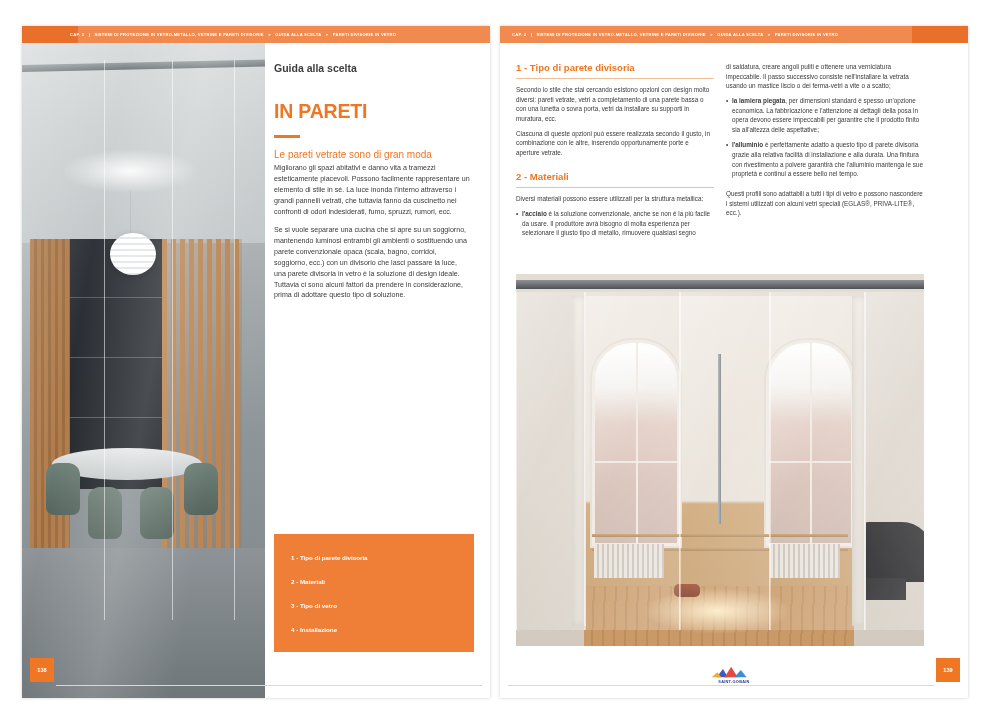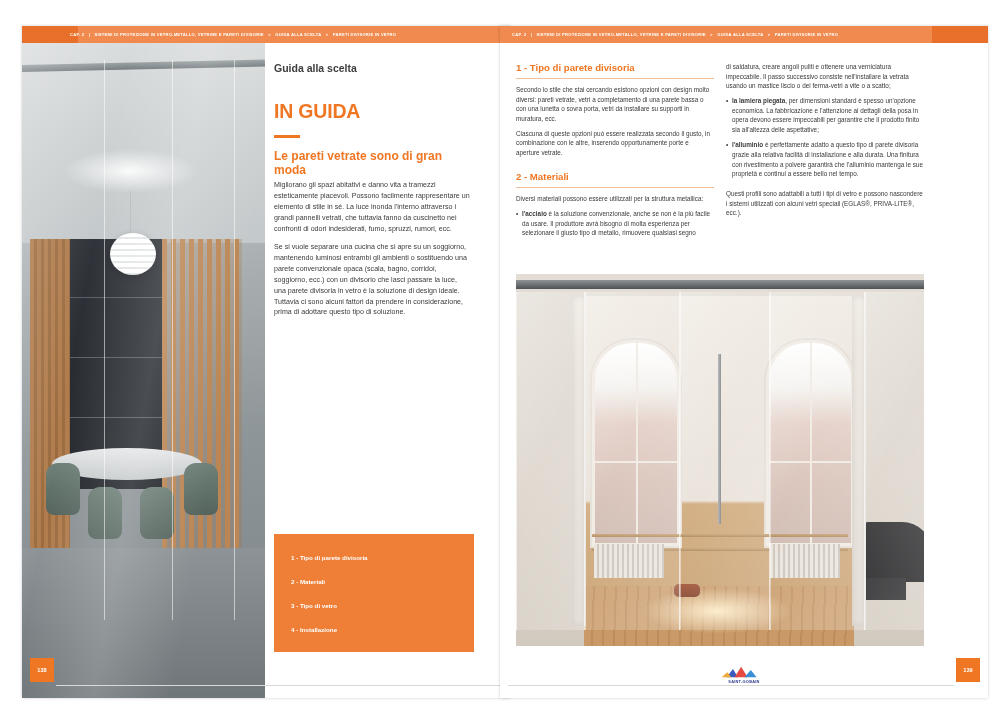--- a/index.html
+++ b/index.html
@@ -5,21 +5,21 @@
   html, body {
     margin: 0; padding: 0;
     width: 990px; height: 720px;
     background: #ffffff;
     font-family: "Liberation Sans", sans-serif;
     overflow: hidden;
   }
   .spread { position: relative; width: 990px; height: 720px; background:#fff; }
 
   
-  .page { position: absolute; top: 26px; height: 672px; background:#fff; overflow:hidden;padding-left:20px; }
+  .page { position: absolute; top: 26px; height: 672px; background:#fff; overflow:hidden; }
   .page.left  { left: 22px;  width: 468px; }
   .page.right { left: 500px; width: 468px; }
   .page-shadow { box-shadow: 0 0 3px rgba(0,0,0,.20); }
 
   
   .runhead {
     position:absolute; top:0; left:0; height:17px; width:100%;
     background:#ef8martin;
   }
   .runhead-bar {
@@ -112,21 +112,21 @@
     font-size:10.5px; font-weight:bold; color:#3d3d3d; margin:0 0 5px 0;
   }
   .bigtitle {
     font-size:19.5px; font-weight:bold; color:#ef7622; line-height:1.12;
     letter-spacing:-.2px; margin:0;
   }
   .rule {
     width:26px; height:3px; background:#ef7622; margin:12px 0 11px 0;
   }
   .lead {
-    font-size:12px; font-weight:bold; color:#ef7622; margin:0 0 3px 0;
+    font-size:10px; font-weight:normal; color:#ef7622; margin:0 0 3px 0;
   }
   .body-p {
     font-size:7.1px; line-height:1.55; color:#3a3a3a; margin:0 4px 7px 0;
   }
 
   .toc-box {
     position:absolute; left:252px; top:508px; width:200px; height:118px;
     background:#ef7f36; border-radius:0 0 0 0;
   }
   .toc-item {
@@ -290,21 +290,21 @@
       <div class="pl-glassline" style="left:82px;"></div>
       <div class="pl-glassline" style="left:150px;"></div>
       <div class="pl-glassline" style="left:212px;"></div>
       <div class="pl-glass-sheen"></div>
     </div>
 
     <div class="left-text">
       <div class="kicker">Guida alla scelta</div>
       <h1 class="bigtitle">
         <br>
-        <span>IN GUIDA</span>
+        <span>IN PARETI</span>
       </h1>
       <div class="rule"></div>
       <div class="lead">Le pareti vetrate sono di gran moda</div>
       <p class="body-p">Migliorano gli spazi abitativi e danno vita a tramezzi esteticamente piacevoli. Possono facilmente rappresentare un elemento di stile in sé. La luce inonda l'interno attraverso i grandi pannelli vetrati, che tuttavia fanno da cuscinetto nei confronti di odori indesiderati, fumo, spruzzi, rumori, ecc.</p>
       <p class="body-p">Se si vuole separare una cucina che si apre su un soggiorno, mantenendo luminosi entrambi gli ambienti o sostituendo una parete convenzionale opaca (scala, bagno, corridoi, soggiorno, ecc.) con un divisorio che lasci passare la luce, una parete divisoria in vetro è la soluzione di design ideale. Tuttavia ci sono alcuni fattori da prendere in considerazione, prima di adottare questo tipo di soluzione.</p>
     </div>
 
     <div class="toc-box">
       <div class="toc-item" style="top:20px;">1 - Tipo di parete divisoria</div>
       <div class="toc-item" style="top:44px;">2 - Materiali</div>

